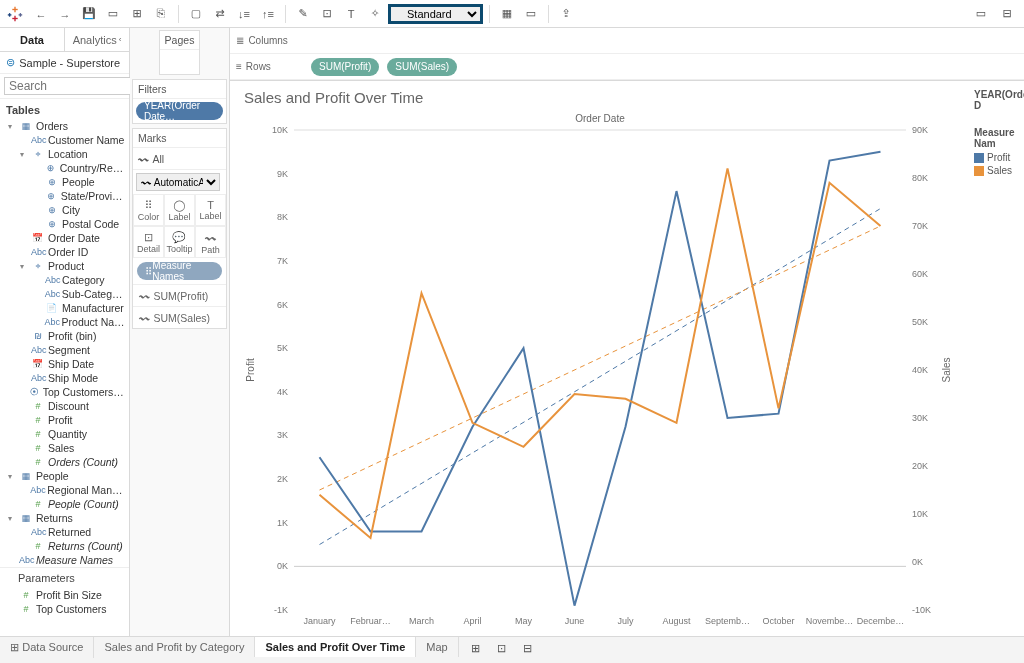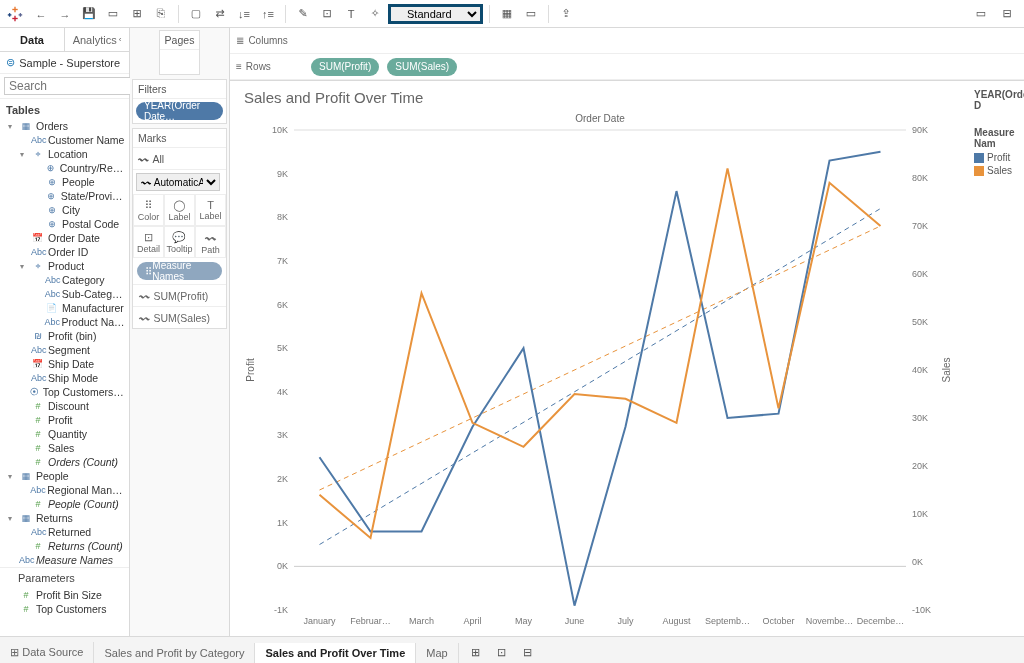--- a/index.html
+++ b/index.html
@@ -60,21 +60,21 @@
   .chart-title{font-size:15px;color:#666;padding:2px 0 4px 4px;}
   .legend-panel{width:52px;padding:6px 2px;font-size:10px;color:#555;}
   .legend-title{font-weight:600;padding:2px 0;}
   .year-item{display:flex;align-items:center;gap:3px;padding:1px 0;}
   .year-item input{width:11px;height:11px;}
   .legend-sq{width:10px;height:10px;display:inline-block;}
   
   svg text{font-size:9px;fill:#777;}
   .axis-label{font-size:10px;fill:#666;}
   
-  .bottom-tabs{height:27px;border-top:1px solid #d9d9d9;display:flex;align-items:flex-end;background:#f4f4f4;}
+  .bottom-tabs{height:27px;border-top:1px solid #d9d9d9;display:flex;align-items:flex-start;background:#f4f4f4;}
   .btab{padding:4px 10px;font-size:11px;color:#666;border-right:1px solid #ddd;cursor:pointer;white-space:nowrap;}
   .btab.active{background:#fff;color:#222;font-weight:600;}
   .btab-icons{display:flex;gap:4px;padding:0 6px;}
 </style>
 </head>
 <body>
 
 <div class="toolbar">
   <svg class="logo" viewBox="0 0 20 20">
       <g fill="none" stroke-width="1.5">

